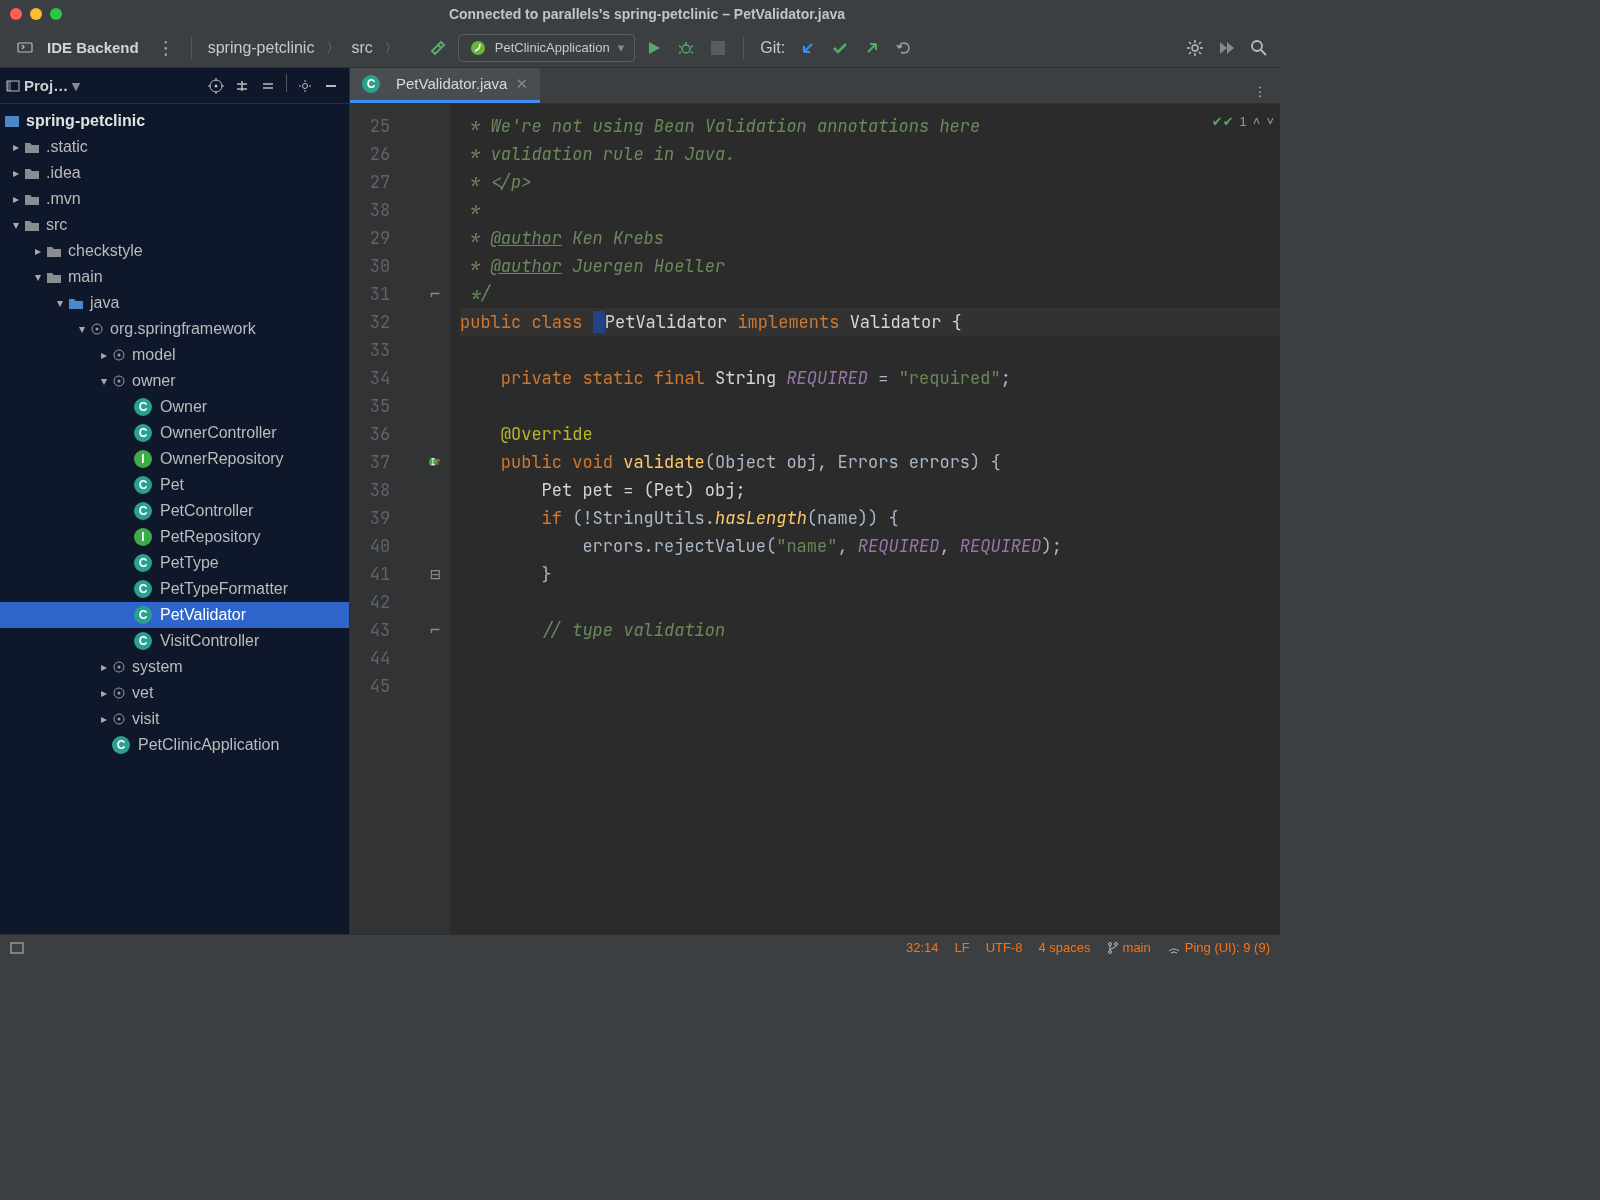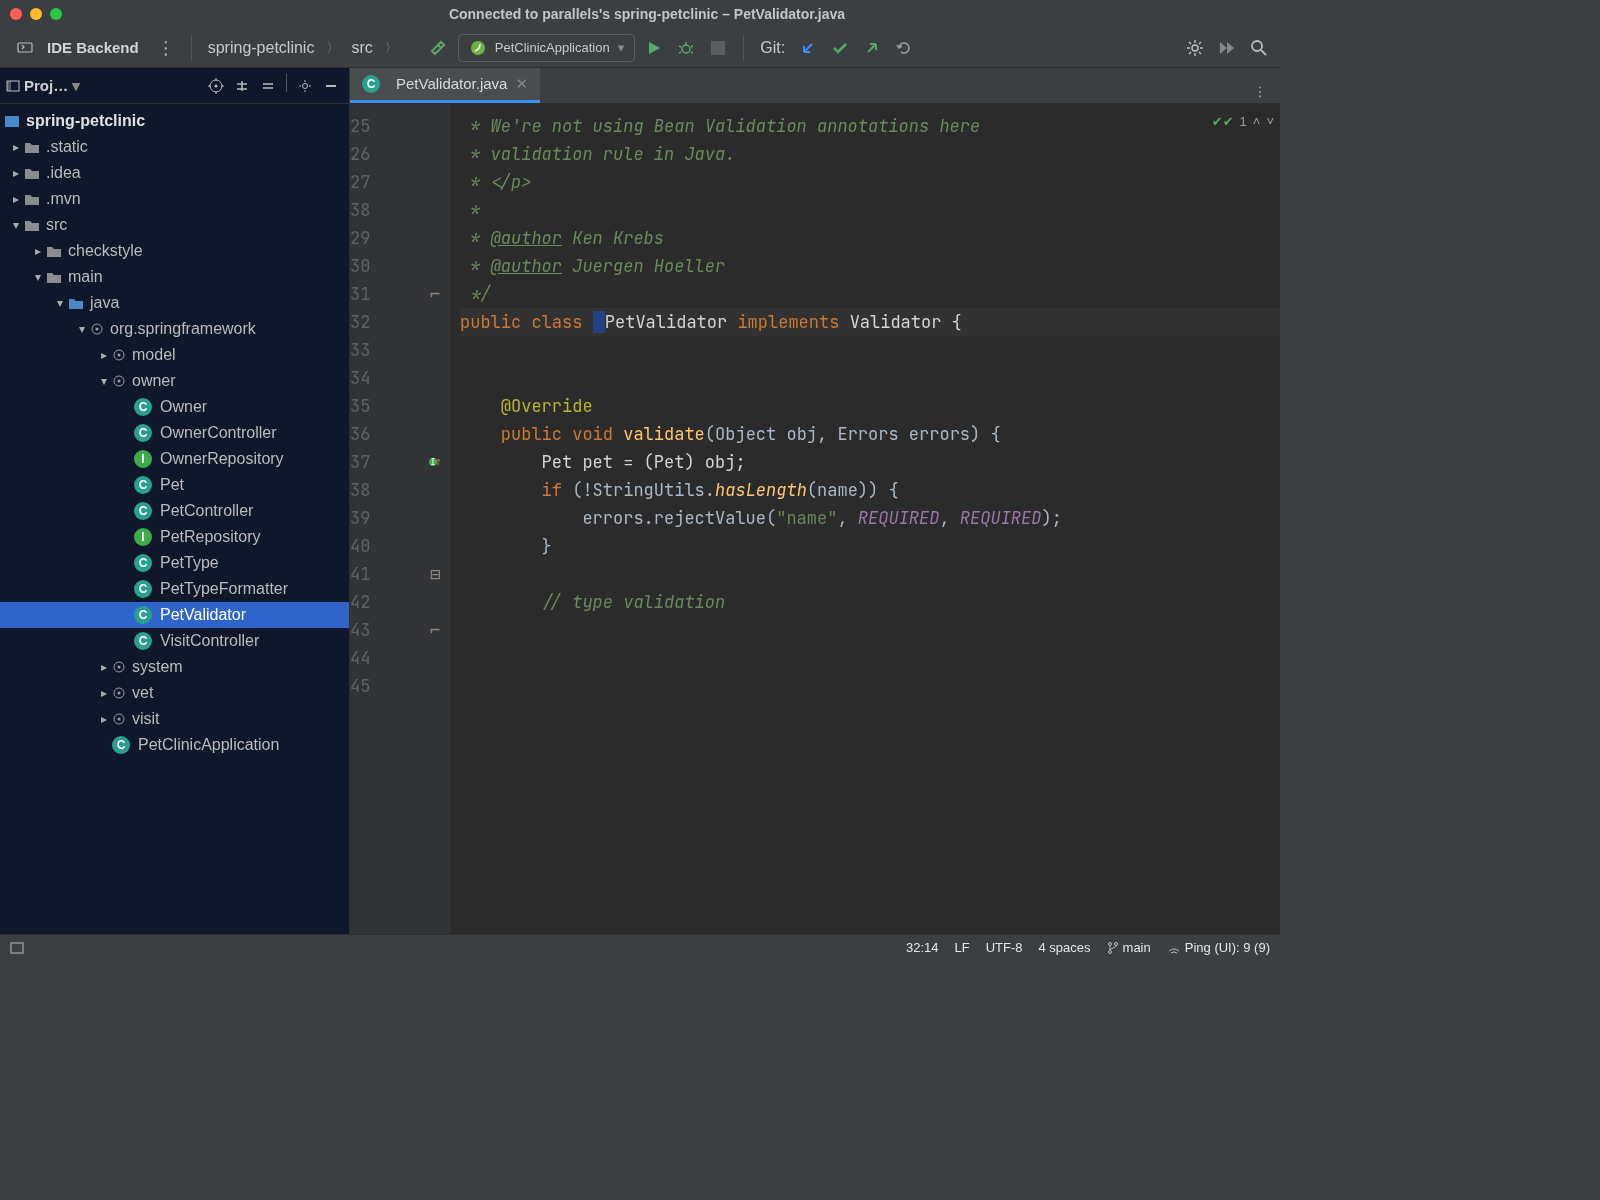--- a/index.html
+++ b/index.html
@@ -92,21 +92,21 @@
 .tabbar { height: 36px; background: #3b3f41; display: flex; align-items: flex-end; border-bottom: 1px solid #2d2f30;}
 .etab {
   height: 36px; display: flex; align-items: center; gap: 8px;
   padding: 0 12px; background: #4a4d4f; color: #d8d8d8;
   border-bottom: 3px solid #3d8ef5; font-size: 15px;
 }
 .etab .close { color: #888; cursor: pointer; }
 .tab-actions { margin-left:auto; padding:0 8px; display:flex; gap:6px; align-items:center;}
 
 .editor-body { flex: 1; display: flex; overflow: hidden; background:#2b2b2b; font-family: "JetBrains Mono", "Menlo", monospace; font-size: 17px; line-height: 28px;}
-.gutter { width: 70px; background: #313335; color: #606366; text-align: left; padding: 8px 10px 8px 0; flex-shrink:0;}
+.gutter { width: 70px; background: #313335; color: #606366; text-align: center; padding: 8px 10px 8px 0; flex-shrink:0;}
 .gline { height: 28px; }
 .fold-col { width: 30px; background:#313335; flex-shrink:0; padding-top:8px;}
 .fline { height:28px; display:flex; align-items:center; justify-content:center; color:#888;}
 .code-area { flex: 1; padding: 8px 0 8px 10px; overflow: hidden; position:relative;}
 .cline { height: 28px; white-space: pre; }
 .cline.hl { background: #323232; }
 .c-comment { color: #6a8a5c; font-style: italic; }
 .c-tag { color: #6a8a5c; font-style: italic; text-decoration: underline;}
 .c-kw { color: #cc7832; }
 .c-class { color: #d4d4d4; }
@@ -118,21 +118,21 @@
 .c-type { color: #d4d4d4; }
 .c-plain { color: #a9b7c6; }
 .caret-bg { background: #214283; padding: 0 1px;}
 
 .inspection { position:absolute; top:4px; right:6px; display:flex; align-items:center; gap:6px; color:#999; font-family: sans-serif; font-size:13px;}
 .insp-chk { color:#59a869; }
 
 .statusbar {
   height: 26px; background: #3b3f41; border-top: 1px solid #2d2f30;
   display: flex; align-items: center; padding: 0 10px; gap: 16px;
-  font-size: 13px; color: #e5e5e5;
+  font-size: 13px; color: #f97316;
 }
 .statusbar .sp { flex: 1; }
 .sitem { display:flex; align-items:center; gap:4px; cursor:pointer;}
 
 svg { display: block; }
 </style>
 </head>
 <body>
 
 <div class="titlebar">
@@ -548,20 +548,21 @@
         </div>
       <div class="cline"><span class="c-comment"> * We're not using Bean Validation annotations here</span></div>
           <div class="cline"><span class="c-comment"> * validation rule in Java.</span></div>
           <div class="cline"><span class="c-comment"> * &lt;/p&gt;</span></div>
           <div class="cline"><span class="c-comment"> *</span></div>
           <div class="cline"><span class="c-comment"> * </span><span class="c-tag">@author</span><span class="c-comment"> Ken Krebs</span></div>
           <div class="cline"><span class="c-comment"> * </span><span class="c-tag">@author</span><span class="c-comment"> Juergen Hoeller</span></div>
           <div class="cline"><span class="c-comment"> */</span></div>
           <div class="cline hl"><span class="c-kw">public class </span><span class="caret-bg"> </span><span class="c-class">PetValidator </span><span class="c-kw">implements </span><span class="c-class">Validator {</span></div>
           <div class="cline"></div>
+          <div class="cline">    <span class="c-kw">private static final </span><span class="c-type">String </span><span class="c-field">REQUIRED</span><span class="c-plain"> = </span><span class="c-str">"required"</span><span class="c-plain">;</span></div>
           <div class="cline"></div>
           <div class="cline">    <span class="c-ann">@Override</span></div>
           <div class="cline">    <span class="c-kw">public void </span><span class="c-mth">validate</span><span class="c-plain">(Object obj, Errors errors) {</span></div>
           <div class="cline">        <span class="c-type">Pet pet = (Pet) obj;</span></div>
           <div class="cline">        <span class="c-kw">if </span><span class="c-plain">(!StringUtils.</span><span class="c-mth-i">hasLength</span><span class="c-plain">(name)) {</span></div>
           <div class="cline">            <span class="c-plain">errors.rejectValue(</span><span class="c-str">"name"</span><span class="c-plain">, </span><span class="c-field">REQUIRED</span><span class="c-plain">, </span><span class="c-field">REQUIRED</span><span class="c-plain">);</span></div>
           <div class="cline">        <span class="c-plain">}</span></div>
           <div class="cline"></div>
           <div class="cline">        <span class="c-comment">// type validation</span></div>
         </div>

